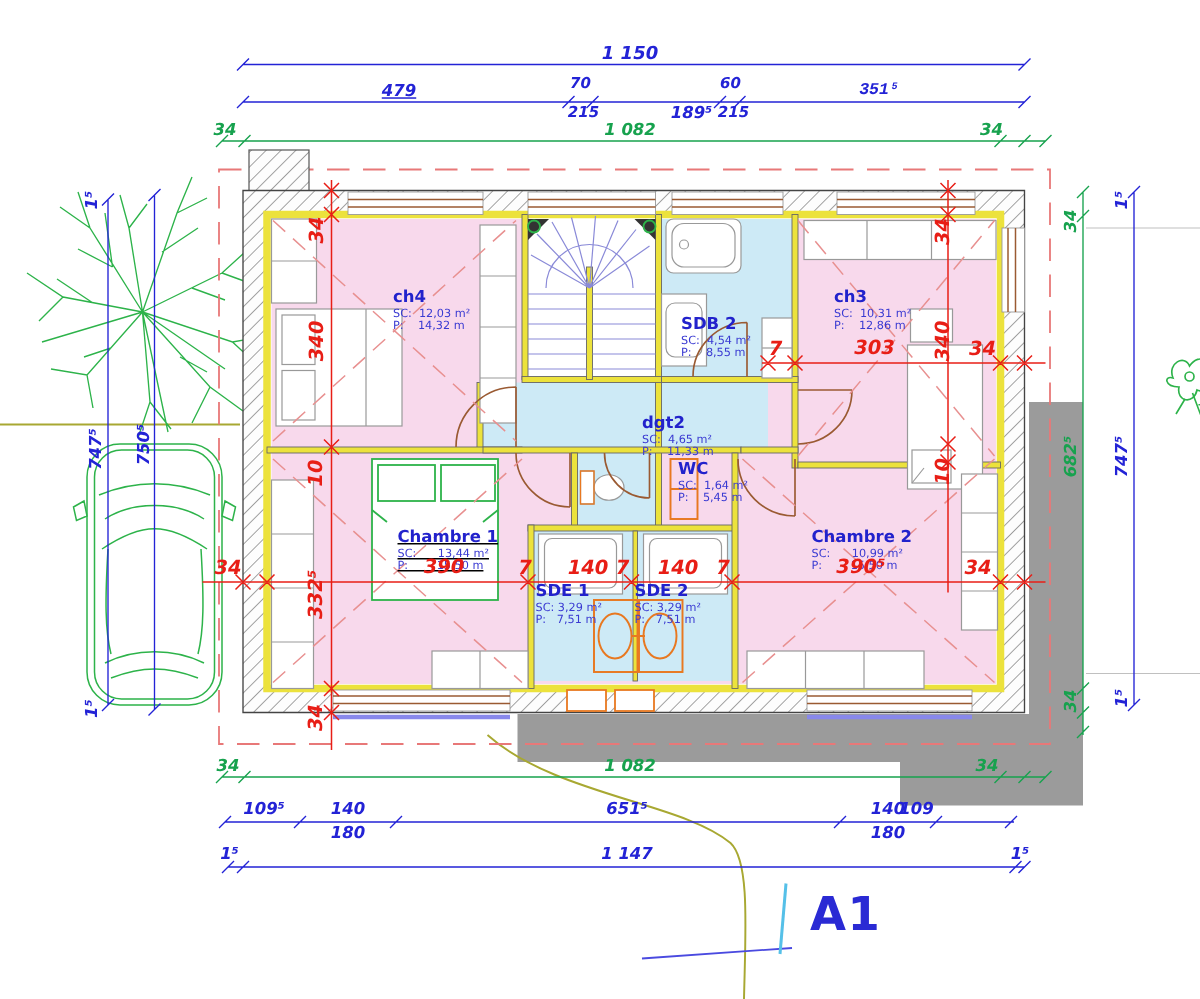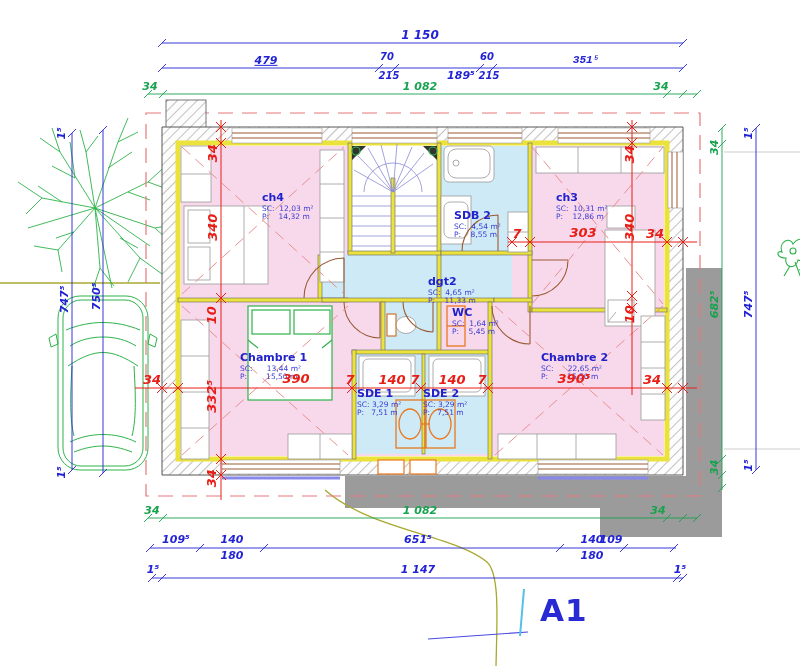--- a/index.html
+++ b/index.html
@@ -273,22 +273,22 @@
     <line x1="524" y1="589" x2="520" y2="636" stroke="#55c0e8" stroke-width="2"></line>
   </g>
 </svg>
 
 <div id="rooms-layer">
       <div class="room-label" style="left: 262px; top: 192px;"><div class="room-name">ch4</div><div class="room-sub">SC:  12,03 m²</div><div class="room-sub">P:    14,32 m</div></div>
       <div class="room-label" style="left: 454px; top: 210px;"><div class="room-name">SDB 2</div><div class="room-sub">SC:  4,54 m²</div><div class="room-sub">P:    8,55 m</div></div>
       <div class="room-label" style="left: 556px; top: 192px;"><div class="room-name">ch3</div><div class="room-sub">SC:  10,31 m²</div><div class="room-sub">P:    12,86 m</div></div>
       <div class="room-label" style="left: 428px; top: 256px; margin-top: 20px;"><div class="room-name">dgt2</div><div class="room-sub">SC:  4,65 m²</div><div class="room-sub">P:    11,33 m</div></div>
       <div class="room-label" style="left: 404px; top: 307px; margin-left: 48px;"><div class="room-name">WC</div><div class="room-sub">SC:  1,64 m²</div><div class="room-sub">P:    5,45 m</div></div>
-      <div class="room-label" style="left: 240px; top: 352px;"><div class="room-name">Chambre 1</div><div class="room-sub">SC:      13,44 m²</div><div class="room-sub">P:        15,50 m</div></div>
-      <div class="room-label" style="left: 541px; top: 352px;"><div class="room-name">Chambre 2</div><div class="room-sub">SC:      22,65 m²</div><div class="room-sub">P:        15,50 m</div></div>
+      <div class="room-label" style="left: 265px; top: 352px; text-decoration: underline;"><div class="room-name">Chambre 1</div><div class="room-sub">SC:      13,44 m²</div><div class="room-sub">P:        15,50 m</div></div>
+      <div class="room-label" style="left: 541px; top: 352px;"><div class="room-name">Chambre 2</div><div class="room-sub">SC:      10,99 m²</div><div class="room-sub">P:        15,50 m</div></div>
       <div class="room-label" style="left: 357px; top: 388px;"><div class="room-name">SDE 1</div><div class="room-sub">SC: 3,29 m²</div><div class="room-sub">P:   7,51 m</div></div>
       <div class="room-label" style="left: 423px; top: 388px;"><div class="room-name">SDE 2</div><div class="room-sub">SC: 3,29 m²</div><div class="room-sub">P:   7,51 m</div></div>
     </div>
 <div id="labels-layer">
       <span class="dim b" style="left: 420px; top: 36px; font-size: 12px; transform: translate(-50%, -55%);">1 150</span>
       <span class="dim b" style="left: 266px; top: 61px; transform: translate(-50%, -55%); text-decoration: underline;">479</span>
       <span class="dim b" style="left: 387px; top: 57px; font-size: 10px; transform: translate(-50%, -55%);">70</span>
       <span class="dim b" style="left: 389px; top: 76px; font-size: 10px; transform: translate(-50%, -55%);">215</span>
       <span class="dim b" style="left: 438px; top: 76px; transform: translate(-50%, -55%); margin-left: 23px;">189⁵</span>
       <span class="dim b" style="left: 487px; top: 57px; font-size: 10px; transform: translate(-50%, -55%);">60</span>

